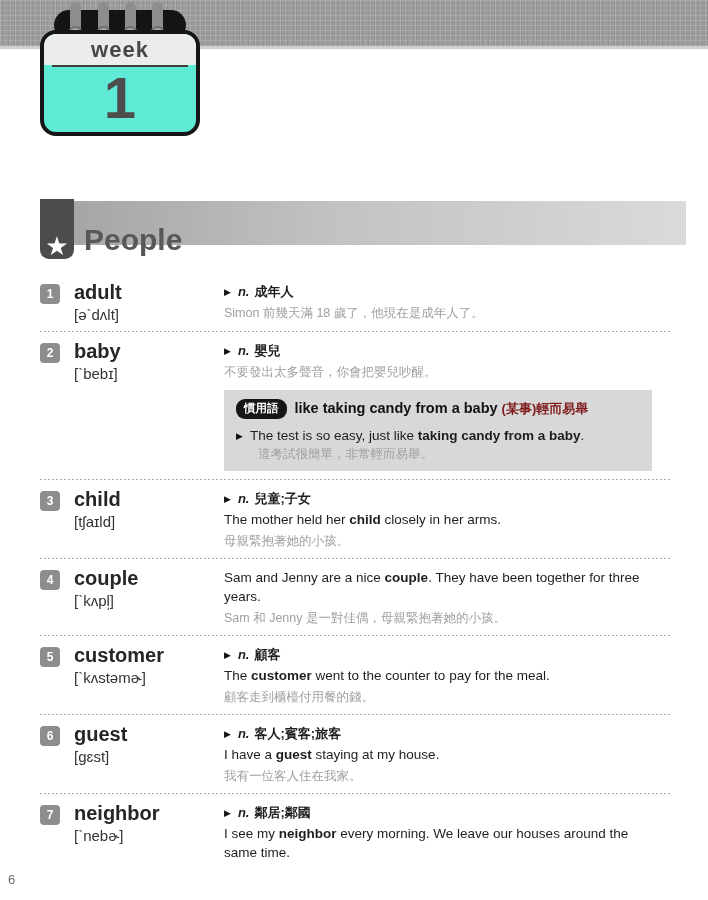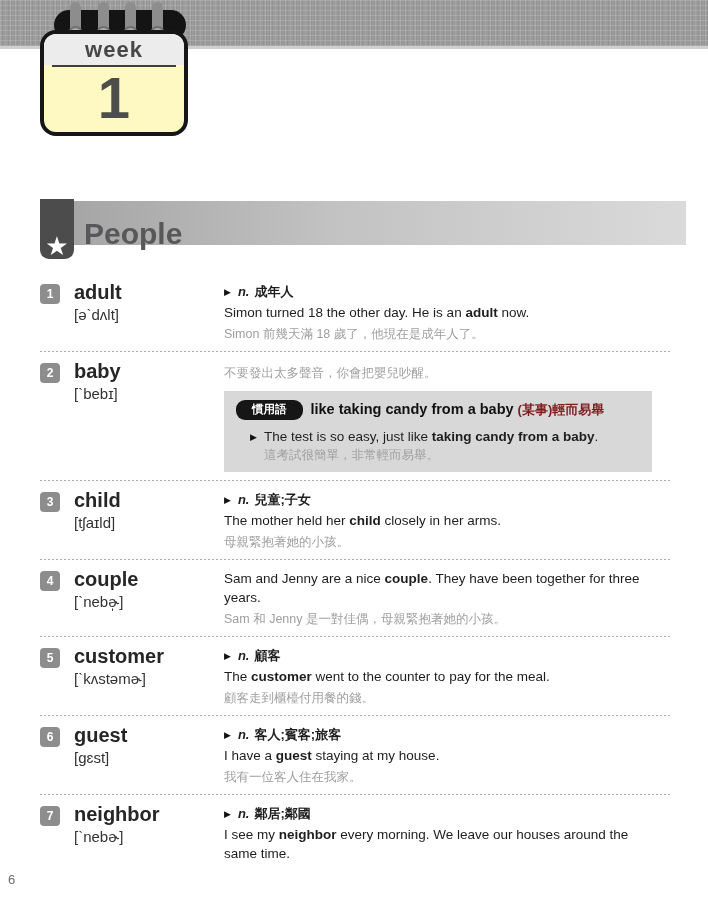--- a/index.html
+++ b/index.html
@@ -16,59 +16,59 @@
       repeating-linear-gradient(90deg, rgba(0,0,0,.05) 2px 3px, transparent 3px 5px);
     border-bottom:3px solid #cfcfcf;
   }
   
   .calendar{position:absolute;left:38px;top:2px;width:164px;height:138px;}
   .cal-binder{position:absolute;left:16px;top:8px;width:132px;height:30px;background:#141414;border-radius:15px;z-index:1;}
   .pin{position:absolute;top:0;width:11px;height:37px;background:#8d8d8d;border-radius:6px;z-index:2;}
   .pin::after{content:"";position:absolute;left:-2px;bottom:-2px;width:15px;height:15px;border-radius:50%;
     background:#a9a9a9;border:2px solid #6f6f6f;box-sizing:border-box;}
   .pin1{left:32px}.pin2{left:60px}.pin3{left:87px}.pin4{left:114px}
-  .cal-body{position:absolute;left:2px;top:28px;width:148px;height:106px;background:#fef9c3;border:4px solid #161616;
+  .cal-body{position:absolute;left:2px;top:28px;width:160px;height:106px;background:#5eead4;border:4px solid #161616;
     border-radius:16px;z-index:3;overflow:hidden;box-sizing:border-box;}
   .cal-week{background:#ececec;text-align:center;font-weight:bold;font-size:22px;color:#474747;
     letter-spacing:1px;padding-top:3px;height:28px;}
   .cal-line{height:2px;background:#3e3e3e;margin:0 8px;}
   .cal-number{text-align:center;font-weight:bold;font-size:58px;line-height:62px;color:#4d4d4d;}
   
   .section-header{position:relative;margin:150px 22px 0 40px;height:46px;}
   .section-bar{position:absolute;left:0;top:2px;right:0;height:44px;
     background:linear-gradient(90deg,#a2a2a2 0%,#c2c2c2 45%,#dadada 100%);}
   .section-tab{position:absolute;left:0;top:0;width:34px;height:60px;background:#4c4c4c;
     border-radius:0 0 9px 9px;z-index:2;text-align:center;}
   .star{position:absolute;left:0;right:0;bottom:0;color:#ffffff;font-size:26px;line-height:26px;}
-  .section-title{position:absolute;left:44px;top:18px;font-size:30px;font-weight:bold;color:#58585a;z-index:3;}
+  .section-title{position:absolute;left:44px;top:24px;font-size:30px;font-weight:bold;color:#58585a;z-index:3;}
   
   .entries{margin:28px 36px 0 40px;width:632px;}
   .entry{display:grid;grid-template-columns:22px 138px 1fr;column-gap:12px;padding:8px 0 8px;}
   .badge{width:20px;height:20px;margin-top:3px;background:#8d8d8d;border-radius:4px;color:#fff;
     font-size:12px;font-weight:bold;text-align:center;line-height:20px;}
   .word{font-size:20px;font-weight:bold;color:#262626;line-height:22px;}
   .phonetic{font-family:Liberation Sans, sans-serif;font-size:15px;color:#333;margin-top:3px;}
   .def-col{max-width:428px;padding-top:2px;}
   .def-line{font-size:13px;color:#1e1e1e;margin-bottom:3px;}
   .arrow{font-size:9px;color:#111;vertical-align:1px;margin-right:7px;}
   .pos{font-weight:bold;font-style:italic;margin-right:5px;}
   .meaning{font-weight:bold;}
   .example{font-size:13.5px;line-height:1.4;color:#1e1e1e;}
   .example b{font-weight:bold;}
   .translation{font-size:12.5px;color:#9f9f9f;margin-top:2px;line-height:1.45;}
   .divider{height:1px;background:repeating-linear-gradient(90deg,#ababab 0 2px,transparent 2px 4px);}
   
   .idiom-box{margin-top:9px;background:#d8d8d8;padding:9px 12px 8px;}
   .idiom-head{font-size:14px;}
   .idiom-badge{display:inline-block;background:#161616;color:#fff;font-size:11.5px;font-weight:bold;
-    padding:2px 16px 3px;border-radius:9px;margin-right:8px;vertical-align:1px;}
+    padding:2px 8px 3px;border-radius:9px;margin-right:8px;vertical-align:1px;}
   .idiom-phrase{font-weight:bold;font-size:14.5px;color:#111;}
   .idiom-note{font-weight:bold;font-size:13px;color:#7f1d1d;margin-left:4px;}
-  .idiom-example{margin:9px 0 0 14px;font-size:13.5px;color:#1e1e1e;}
-  .idiom-trans{margin-left:28px;}
+  .idiom-example{margin:9px 0 0 0;font-size:13.5px;color:#1e1e1e;}
+  .idiom-trans{margin-left:22px;}
   .page-number{position:absolute;left:8px;top:872px;font-size:13px;color:#6d6d6d;}
 </style>
 </head>
 <body>
 
 <div class="page">
 
   <div class="top-band"></div>
 
   <div class="calendar">
@@ -97,33 +97,35 @@
     <div class="entry">
       <div class="badge">1</div>
       <div class="word-col">
         <div class="word">adult</div>
         <div class="phonetic">[ə`dʌlt]</div>
       </div>
       <div class="def-col">
         <div class="def-line">
           <span class="arrow">▶</span><span class="pos">n.</span><span class="meaning">成年人</span>
         </div>
-        <div class="example"><span>Simon turned 18 the other day. He is an </span><b>adult</b><span> now.</span></div>
         <div class="translation">Simon 前幾天滿 18 歲了，他現在是成年人了。</div>
       </div>
     </div>
     <div class="divider"></div>
 
     <div class="entry">
       <div class="badge">2</div>
       <div class="word-col">
         <div class="word">baby</div>
         <div class="phonetic">[`bebɪ]</div>
       </div>
       <div class="def-col">
+        <div class="def-line">
+          <span class="arrow">▶</span><span class="pos">n.</span><span class="meaning">嬰兒</span>
+        </div>
         <div class="translation">不要發出太多聲音，你會把嬰兒吵醒。</div>
         <div class="idiom-box">
           <div class="idiom-head">
             <span class="idiom-badge">慣用語</span><span class="idiom-phrase">like taking candy from a baby</span><span class="idiom-note">(某事)輕而易舉</span>
           </div>
           <div class="idiom-example">
             <span class="arrow">▶</span><span>The test is so easy, just like </span><b>taking candy from a baby</b><span>.</span>
           </div>
           <div class="translation idiom-trans">這考試很簡單，非常輕而易舉。</div>
         </div>
@@ -144,21 +146,21 @@
         <div class="example"><span>The mother held her </span><b>child</b><span> closely in her arms.</span></div>
         <div class="translation">母親緊抱著她的小孩。</div>
       </div>
     </div>
     <div class="divider"></div>
 
     <div class="entry">
       <div class="badge">4</div>
       <div class="word-col">
         <div class="word">couple</div>
-        <div class="phonetic">[`nebɚ̩]</div>
+        <div class="phonetic">[`kʌpl̩]</div>
       </div>
       <div class="def-col">
         <div class="example"><span>Sam and Jenny are a nice </span><b>couple</b><span>. They have been together for three years.</span></div>
         <div class="translation">Sam 和 Jenny 是一對佳偶，母親緊抱著她的小孩。</div>
       </div>
     </div>
     <div class="divider"></div>
 
     <div class="entry">
       <div class="badge">5</div>

